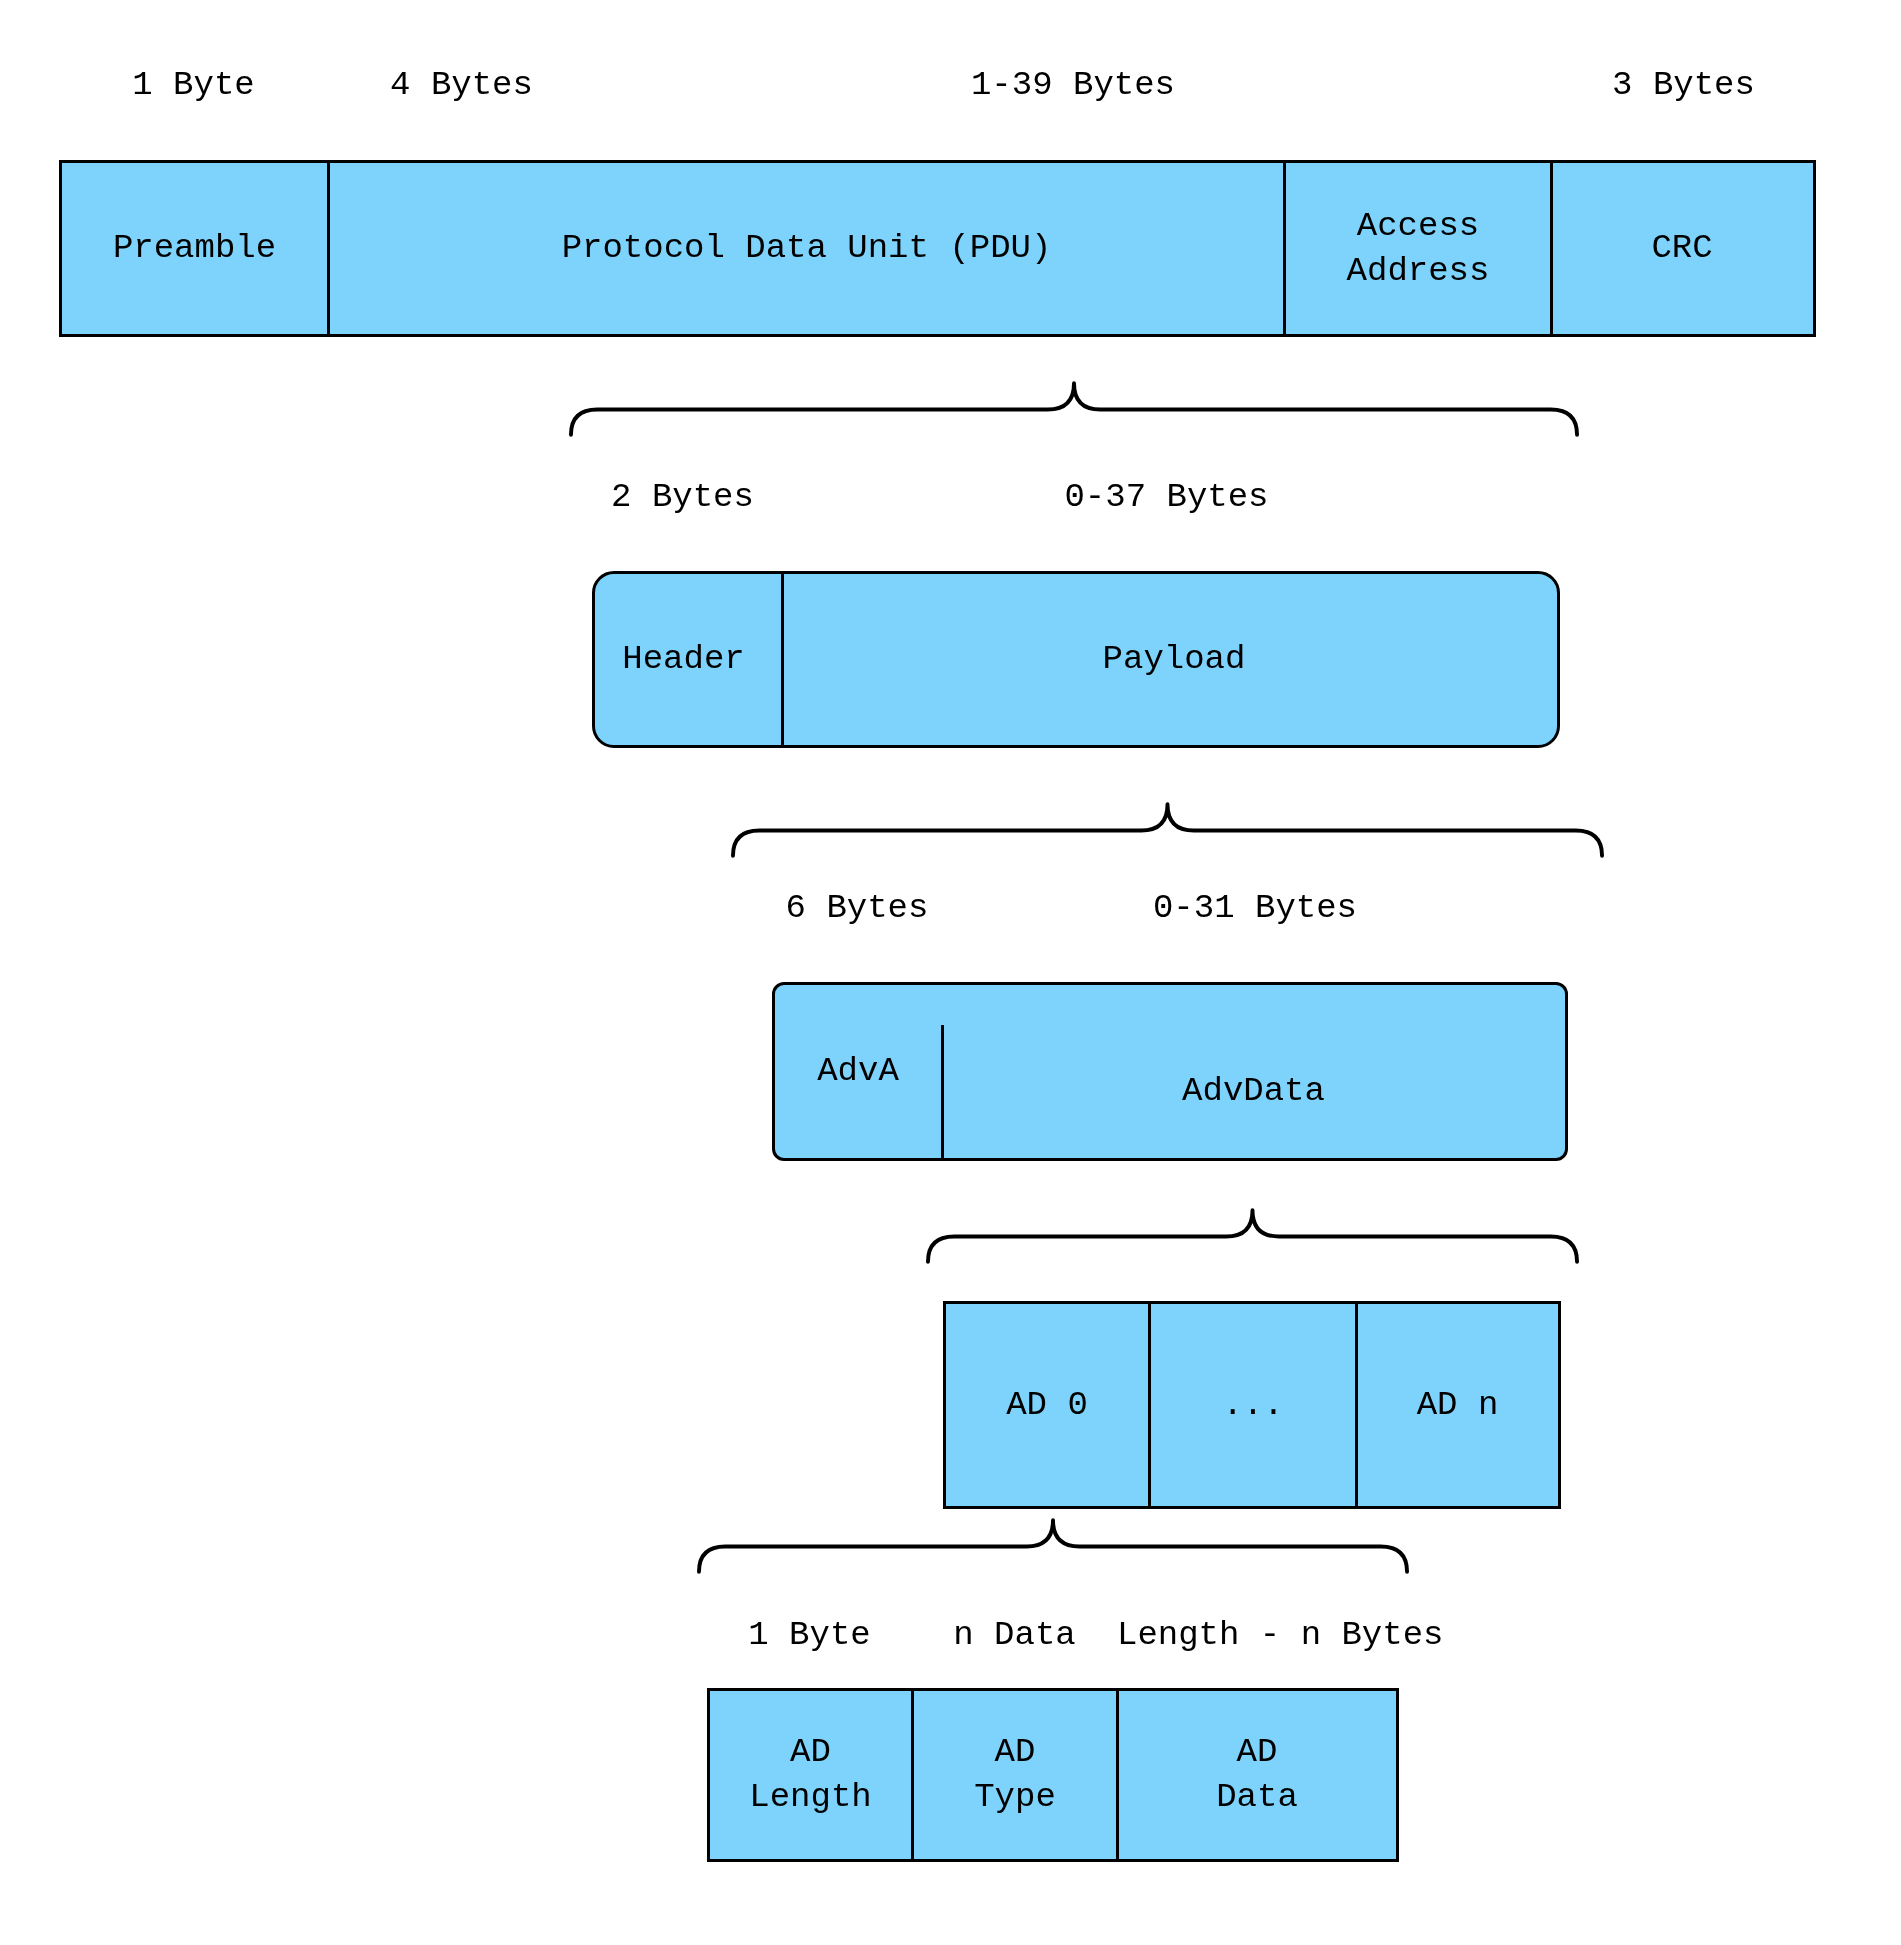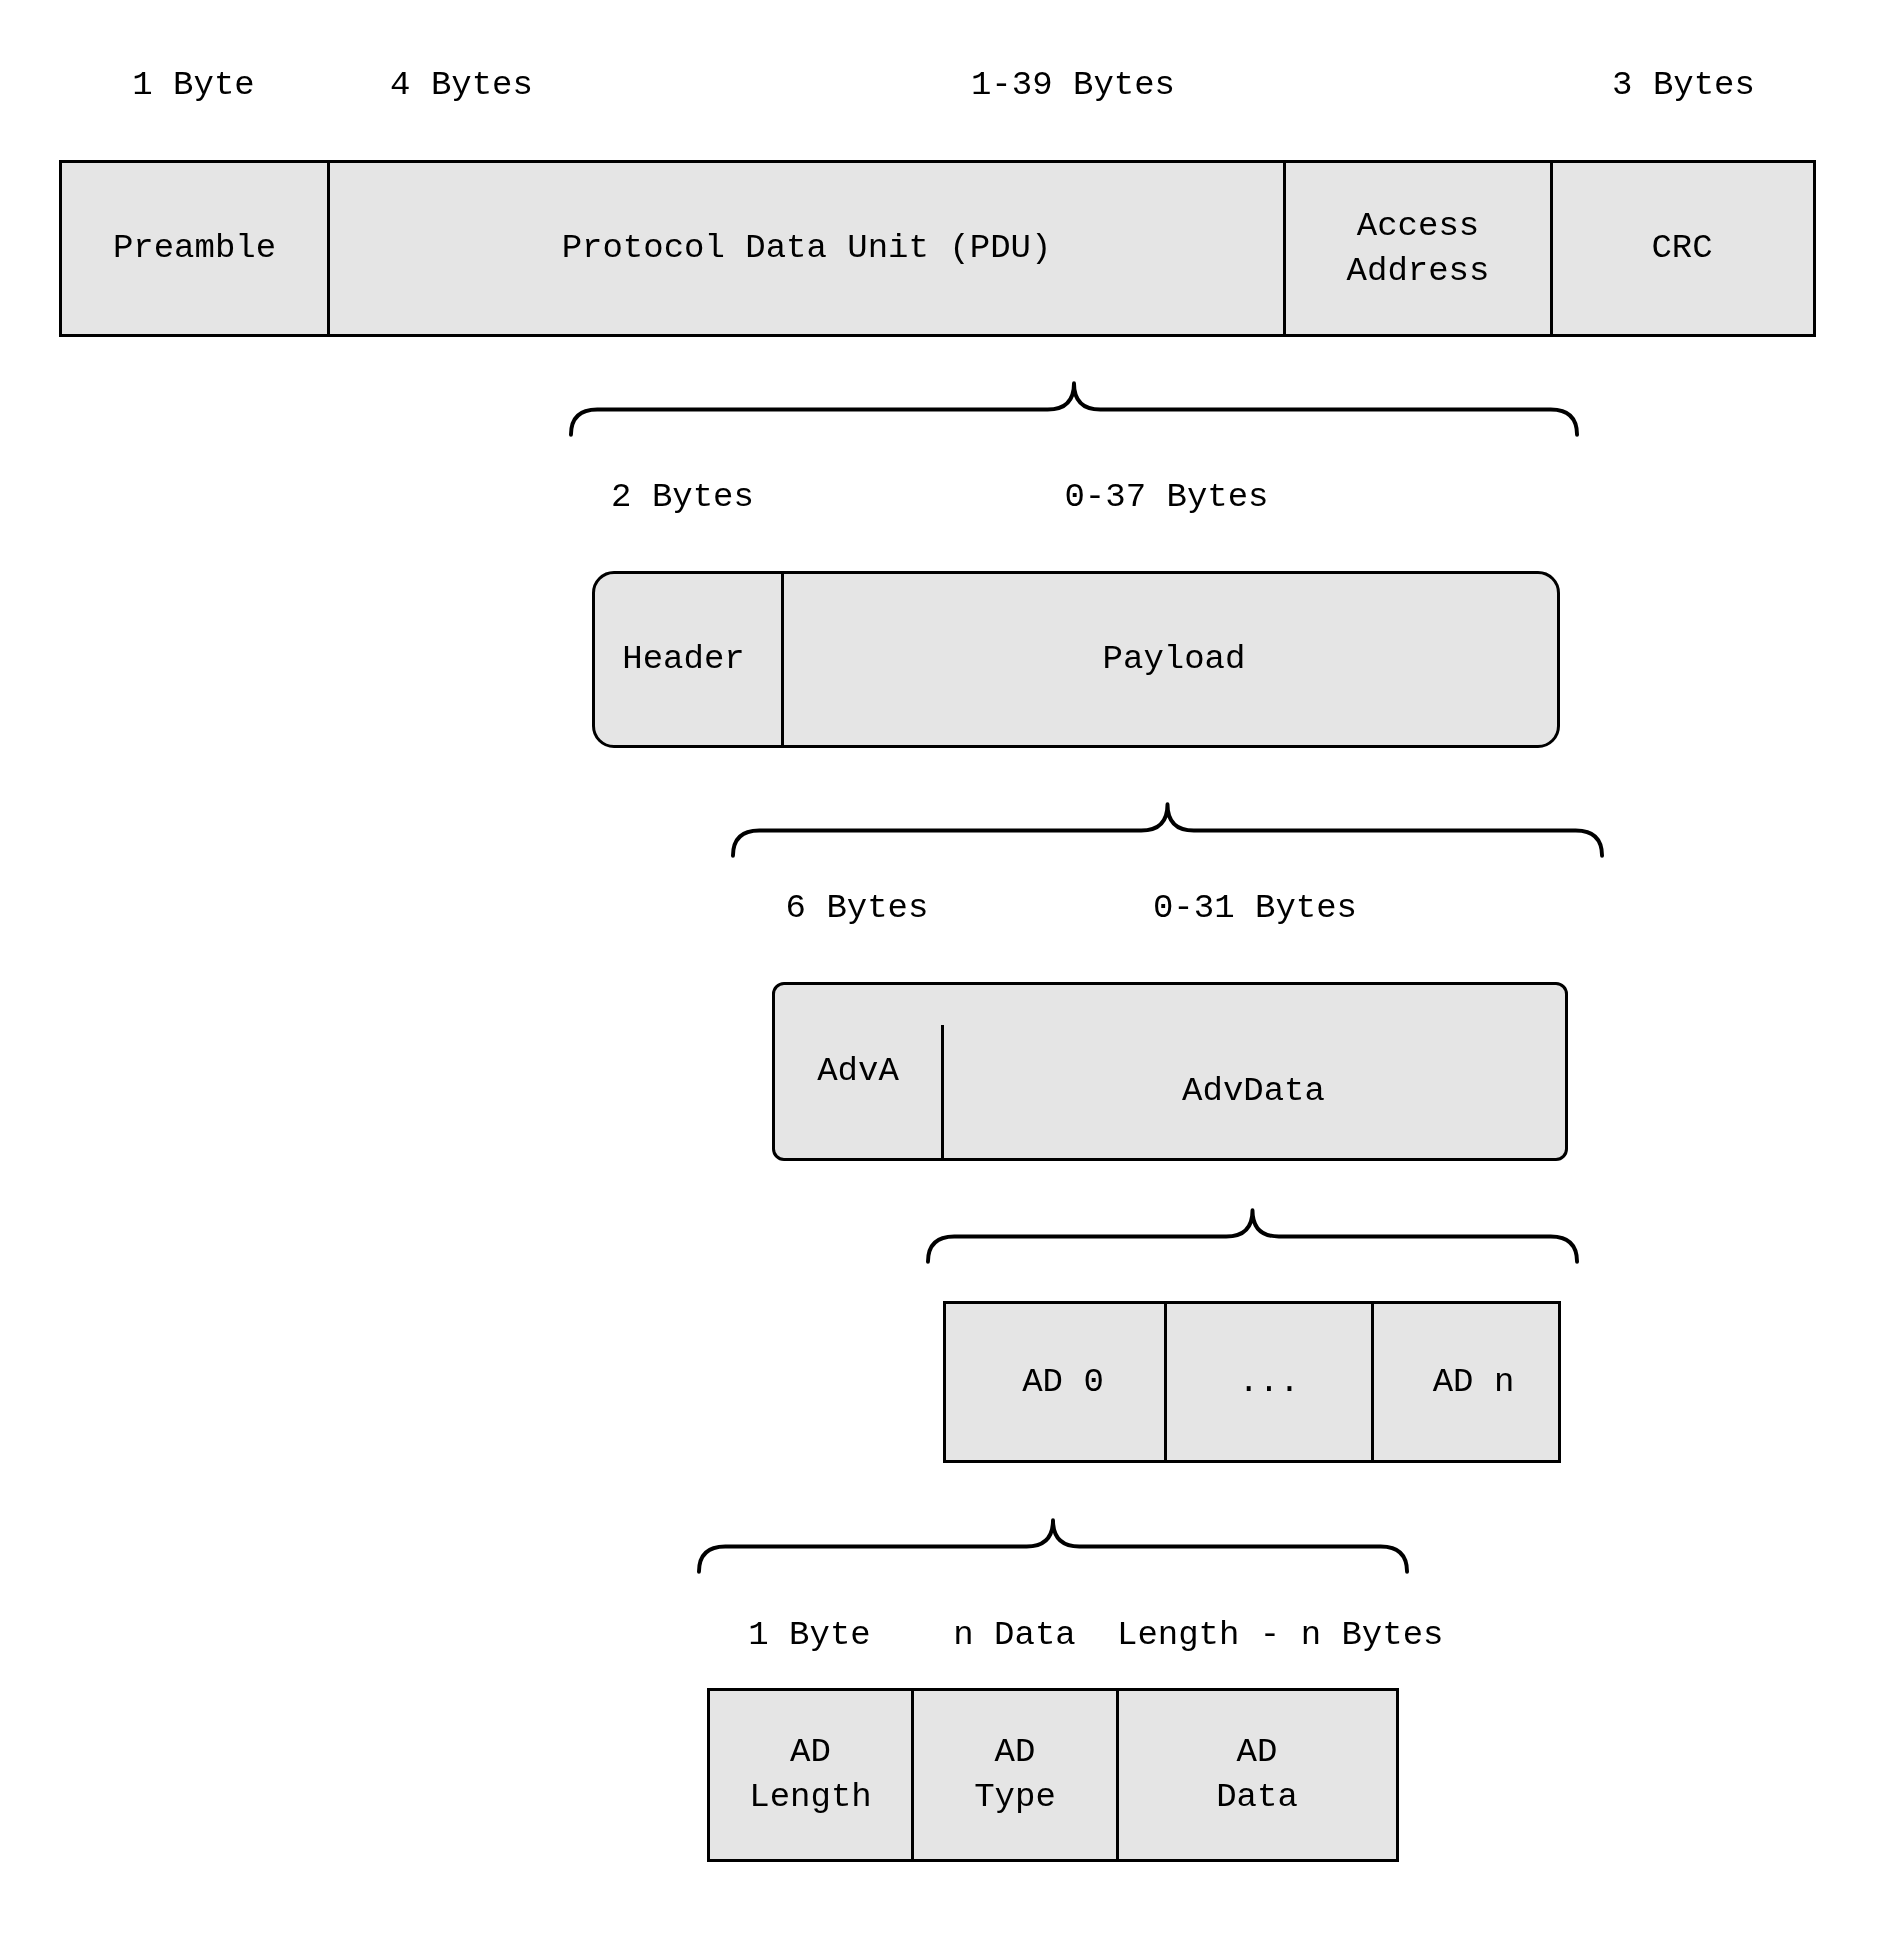--- a/index.html
+++ b/index.html
@@ -21,21 +21,21 @@
     font-size: 34px;
     line-height: 43px;
     text-align: center;
     white-space: nowrap;
   }
   .row {
     position: absolute;
     display: flex;
     box-sizing: border-box;
     border: 3.9px solid #000000;
-    background: #e5e5e5;
+    background: #7dd3fc;
   }
   .cell {
     box-sizing: border-box;
     flex: 0 0 auto;
     display: flex;
     align-items: center;
     justify-content: center;
     text-align: center;
     font-size: 34px;
     line-height: 1.32;
@@ -79,21 +79,21 @@
 
   
   .lbl-payload-0 { left: 772px; top: 887px; width: 170px; }
   .lbl-payload-1 { left: 942px; top: 887px; width: 626px; }
   .row-payload   { left: 772px; top: 982px; width: 796px; height: 179px; border-radius: 12px; }
   .row-payload .c0 { width: 166px; }
   .row-payload .c1 { width: 622px; margin-top: 40px; }
   .brace-advdata { left: 926px; top: 1208px; }
 
   
-  .row-advdata { left: 943px; top: 1301px; width: 618px; height: 162px; padding-left: 16px; }
+  .row-advdata { left: 943px; top: 1301px; width: 618px; height: 208px; }
   .row-advdata .c0 { width: 202px; }
   .row-advdata .c1 { width: 207px; }
   .row-advdata .c2 { width: 202px; }
   .brace-ad { left: 697px; top: 1518px; }
 
   
   .lbl-ad-0 { left: 707px;  top: 1614px; width: 205px; }
   .lbl-ad-1 { left: 912px;  top: 1614px; width: 205px; }
   .lbl-ad-2 { left: 1117px; top: 1614px; width: 283px; }
   .row-ad   { left: 707px;  top: 1688px; width: 692px; height: 174px; }

